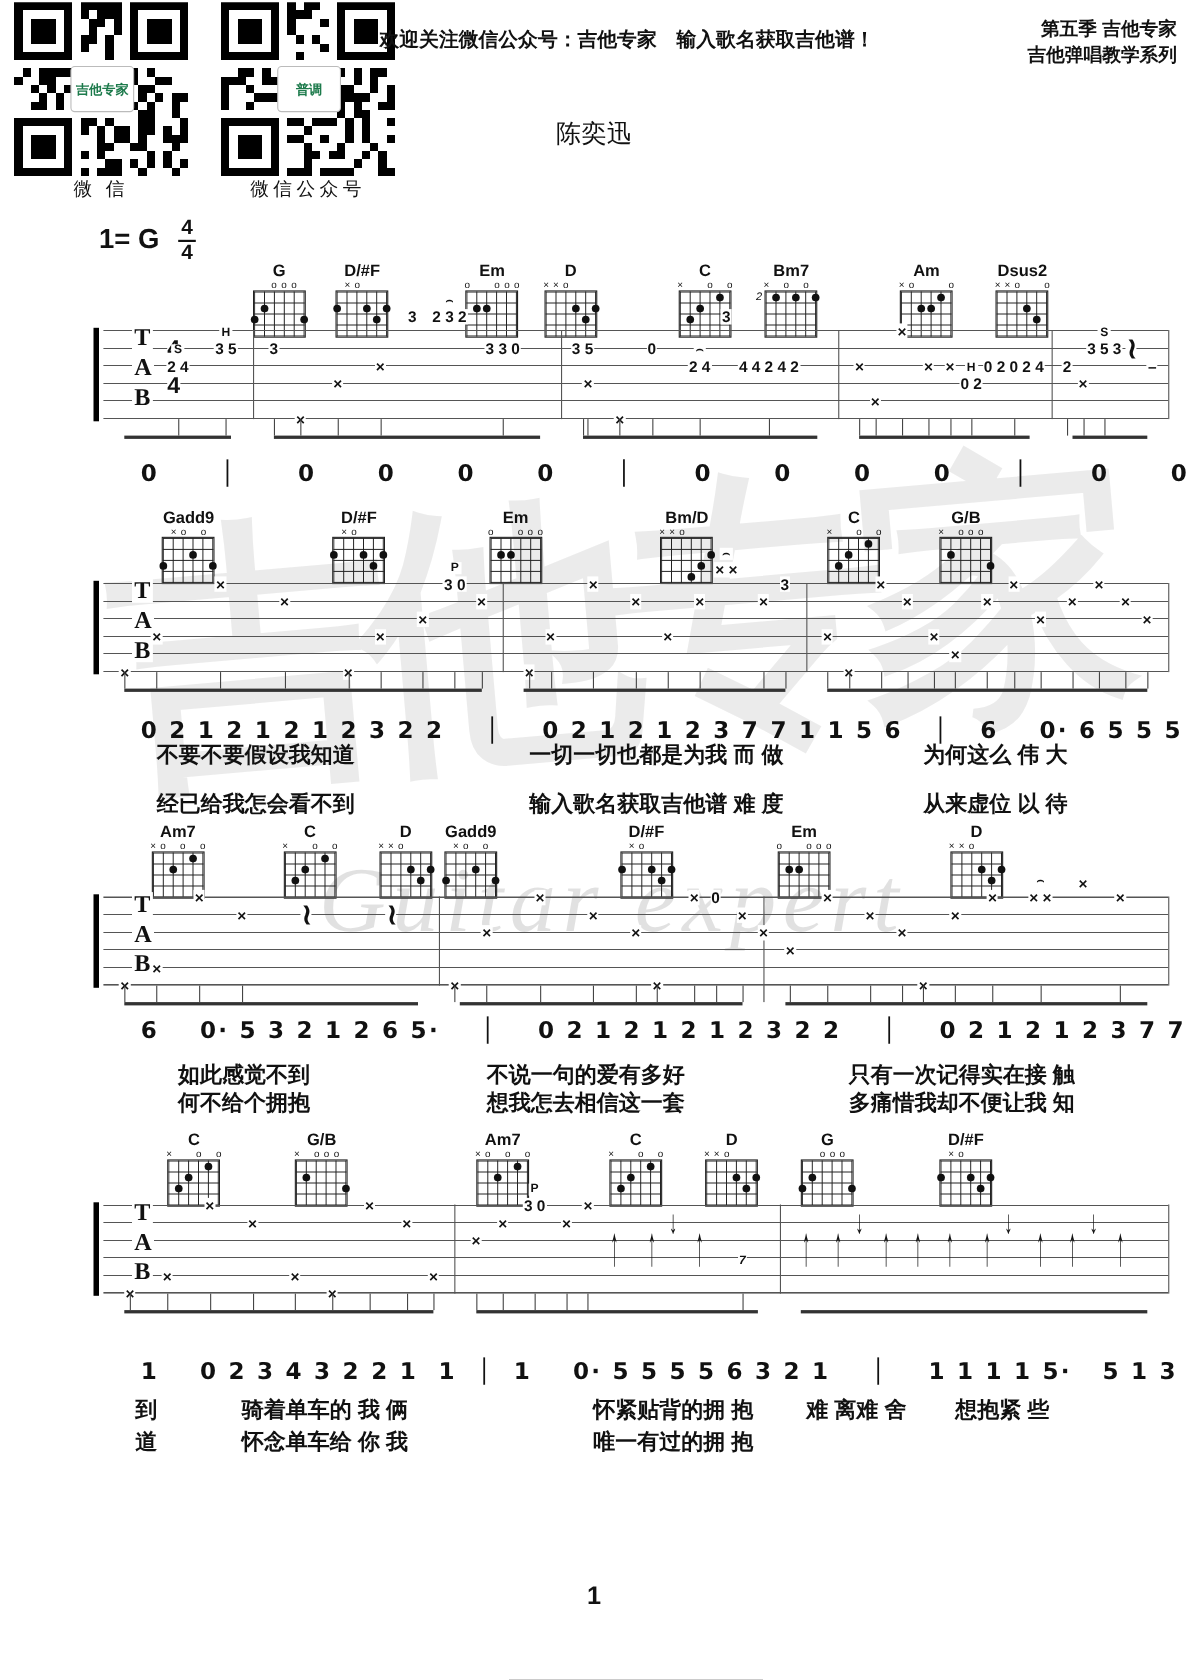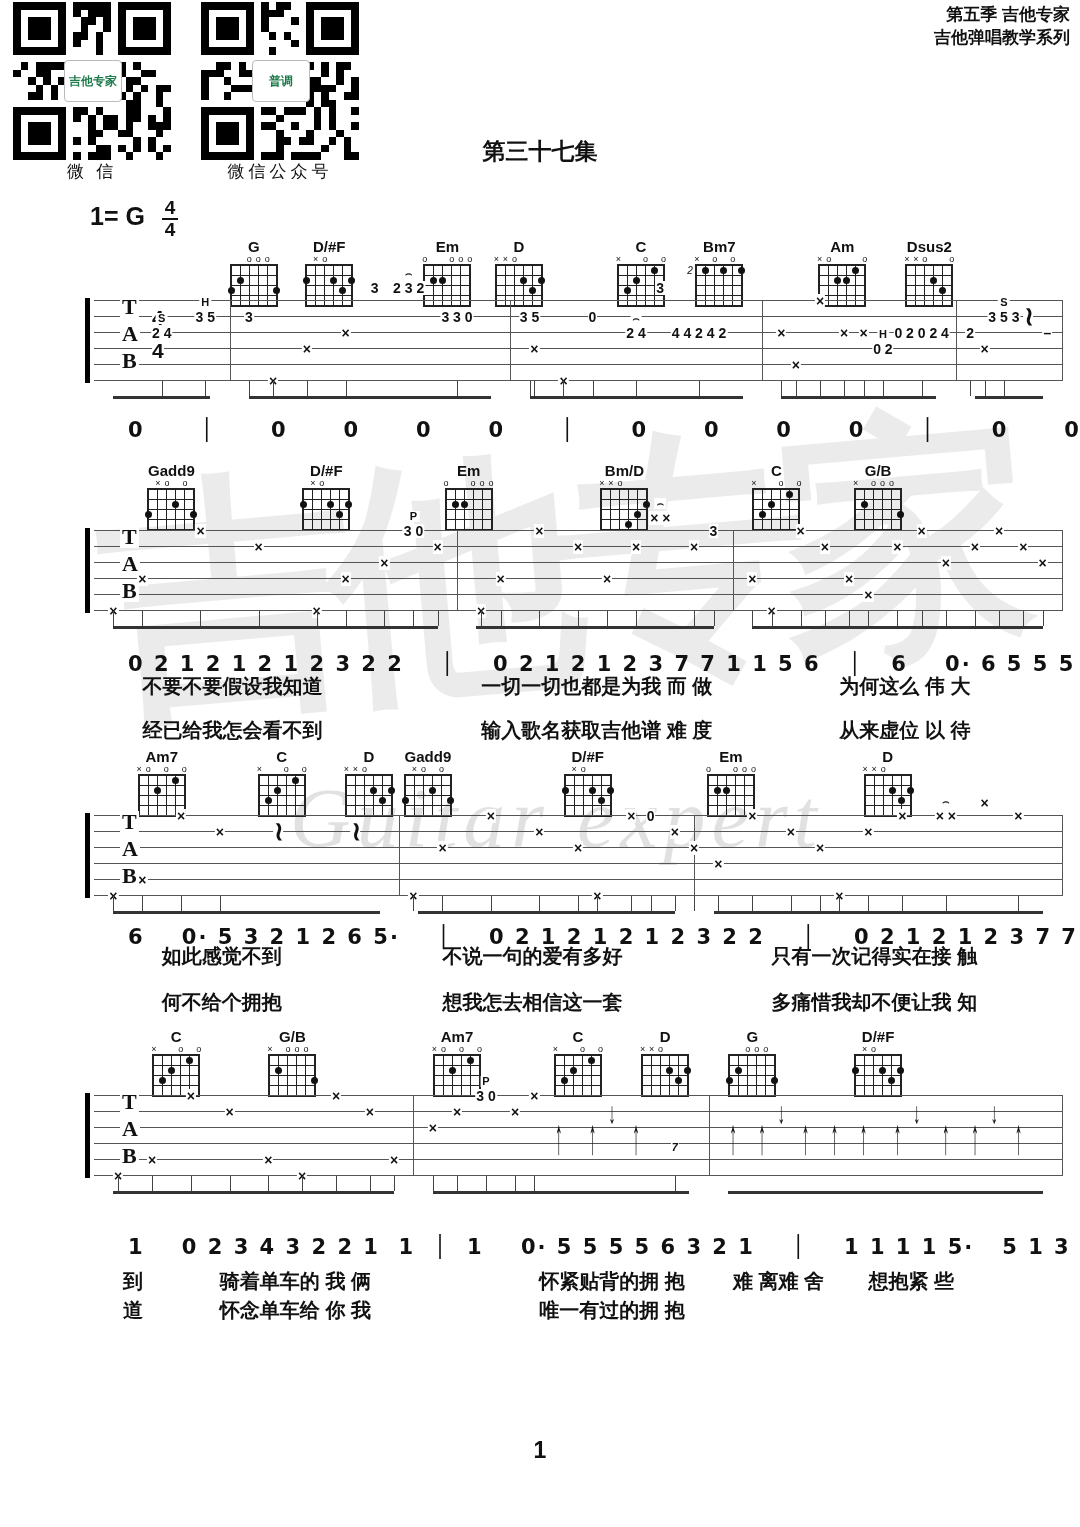--- a/index.html
+++ b/index.html
@@ -8,21 +8,21 @@
   
   .qr{position:absolute;top:2px;width:176px;height:158px;}
   .qr svg{width:100%;height:100%;}
   .qr-logo{position:absolute;top:58px;left:60px;width:56px;height:40px;background:#fff;
            border:1px solid #bbb;border-radius:4px;display:flex;align-items:center;justify-content:center;
            font-size:12px;color:#1c7a4b;font-weight:bold;}
   .qr-label{position:absolute;top:160px;width:176px;text-align:center;font-size:17px;
             font-family:"Liberation Serif",serif;letter-spacing:4px;}
   .banner{position:absolute;top:24px;left:345px;font-size:18px;font-weight:bold;
           font-family:"Liberation Serif",serif;}
-  .series{position:absolute;top:4px;right:10px;text-align:right;font-size:17px;font-weight:bold;line-height:1.35;}
+  .series{position:absolute;top:16px;right:10px;text-align:right;font-size:17px;font-weight:bold;line-height:1.35;}
   .title{position:absolute;top:52px;left:0;width:100%;text-align:center;font-size:40px;font-weight:bold;letter-spacing:16px;text-indent:16px;}
   .artist{position:absolute;top:106px;left:0;width:100%;text-align:center;font-size:23px;}
   .episode{position:absolute;top:136px;left:0;width:100%;text-align:center;font-size:23px;font-weight:bold;}
   .contact{position:absolute;top:168px;right:95px;text-align:right;font-size:18px;font-weight:bold;line-height:1.45;}
   .keysig{position:absolute;top:198px;left:90px;font-size:25px;font-weight:bold;}
   .keysig .frac{display:inline-block;vertical-align:middle;margin-left:10px;text-align:center;font-size:19px;line-height:1;}
   .keysig .frac i{display:block;font-style:normal;}
   .keysig .frac i:first-child{border-bottom:2px solid #111;padding:0 3px 1px;}
   
   .wm-main{position:absolute;top:440px;left:100px;font-size:255px;line-height:1;opacity:.08;
@@ -278,25 +278,26 @@
         <rect x="15" y="1" width="5" height="5" fill="#fff"></rect>
         <rect x="16" y="2" width="3" height="3" fill="#000"></rect>
         <rect x="0" y="14" width="7" height="7" fill="#000"></rect>
         <rect x="1" y="15" width="5" height="5" fill="#fff"></rect>
         <rect x="2" y="16" width="3" height="3" fill="#000"></rect>
       </svg>
     <div class="qr-logo">普调</div>
   </div>
   <div class="qr-label" style="left:192px">微信公众号</div>
 
+  <div class="banner">欢迎关注微信公众号：吉他专家　输入歌名获取吉他谱！</div>
   <div class="series">
     <div>第五季 吉他专家</div>
     <div>吉他弹唱教学系列</div>
   </div>
-  <div class="episode">第三十七集</div>
+  <div class="artist">陈奕迅</div>
   <div class="keysig">
     <span>1= G</span>
     <span class="frac"><i>4</i><i>4</i></span>
   </div>
 
   <div class="wm-main">吉他专家</div>
   <div class="wm-sub">Guitar expert</div>
 
   <div id="systems">
       <div class="system" style="top: 238px;">
@@ -844,21 +845,21 @@
           <span class="stem" style="left: 80%;"></span>
           <span class="ev" style="left: 83.5%; top: 0.5px;">×</span>
           <span class="stem" style="left: 83.5%;"></span>
           <span class="ev" style="left: 88%; top: 0.5px;">× ×<span class="tag">⌢</span></span>
           <span class="stem" style="left: 88%;"></span>
           <span class="ev" style="left: 92%; top: -12px;">×</span>
           <span class="ev" style="left: 95.5%; top: 0.5px;">×</span>
           <span class="stem" style="left: 95.5%;"></span>
         </div>
         <div class="nums" style="top: 177px;">6    0· 5 3 2 1 2 6 5·    │    0 2 1 2 1 2 1 2 3 2 2    │    0 2 1 2 1 2 3 7 7 1 1 2 1</div>
-        <div class="lyr" style="top: 195px; text-decoration: underline;">
+        <div class="lyr" style="top: 216px; text-decoration: underline;">
           <span class="seg" style="left: 7%;">如此感觉不到</span>
           <span class="seg" style="left: 36%;">不说一句的爱有多好</span>
           <span class="seg" style="left: 70%;">只有一次记得实在接 触</span>
         </div>
         <div class="lyr" style="top: 241px;">
           <span class="seg" style="left: 7%;">何不给个拥抱</span>
           <span class="seg" style="left: 36%;">想我怎去相信这一套</span>
           <span class="seg" style="left: 70%;">多痛惜我却不便让我 知</span>
         </div>
       </div>

